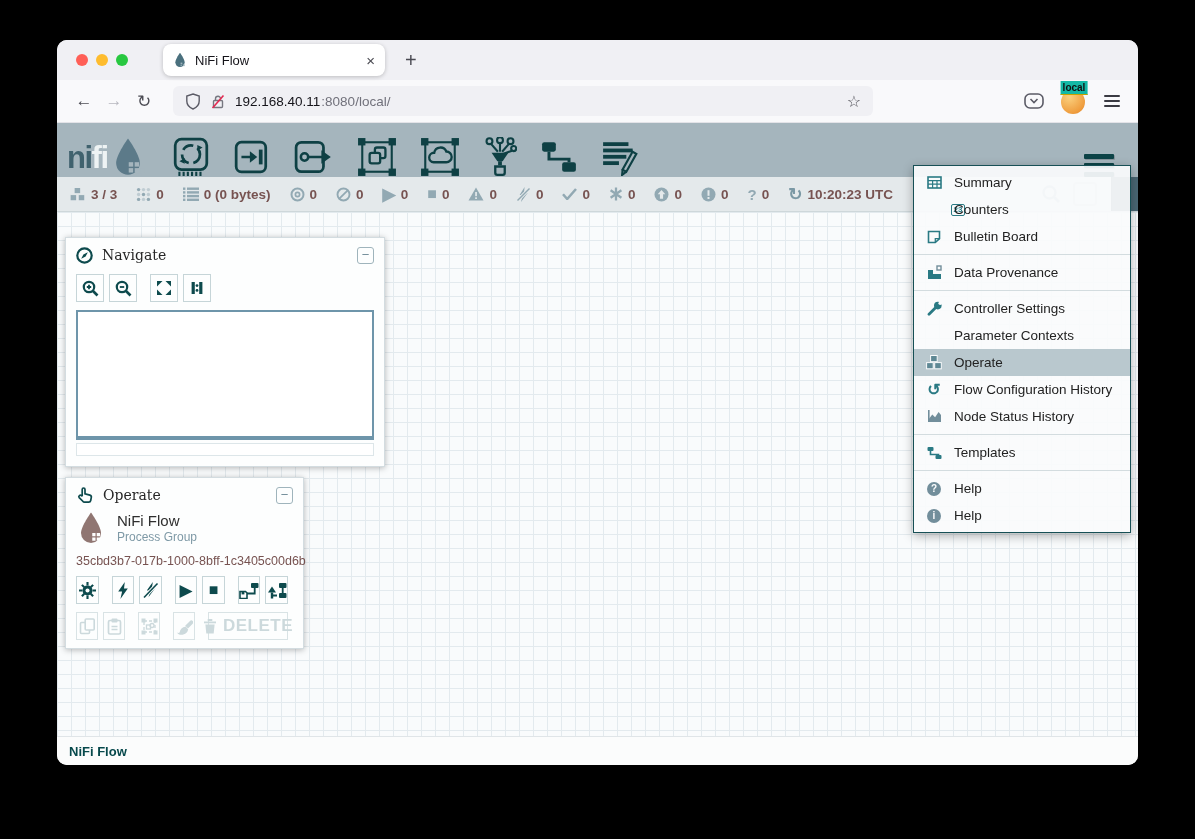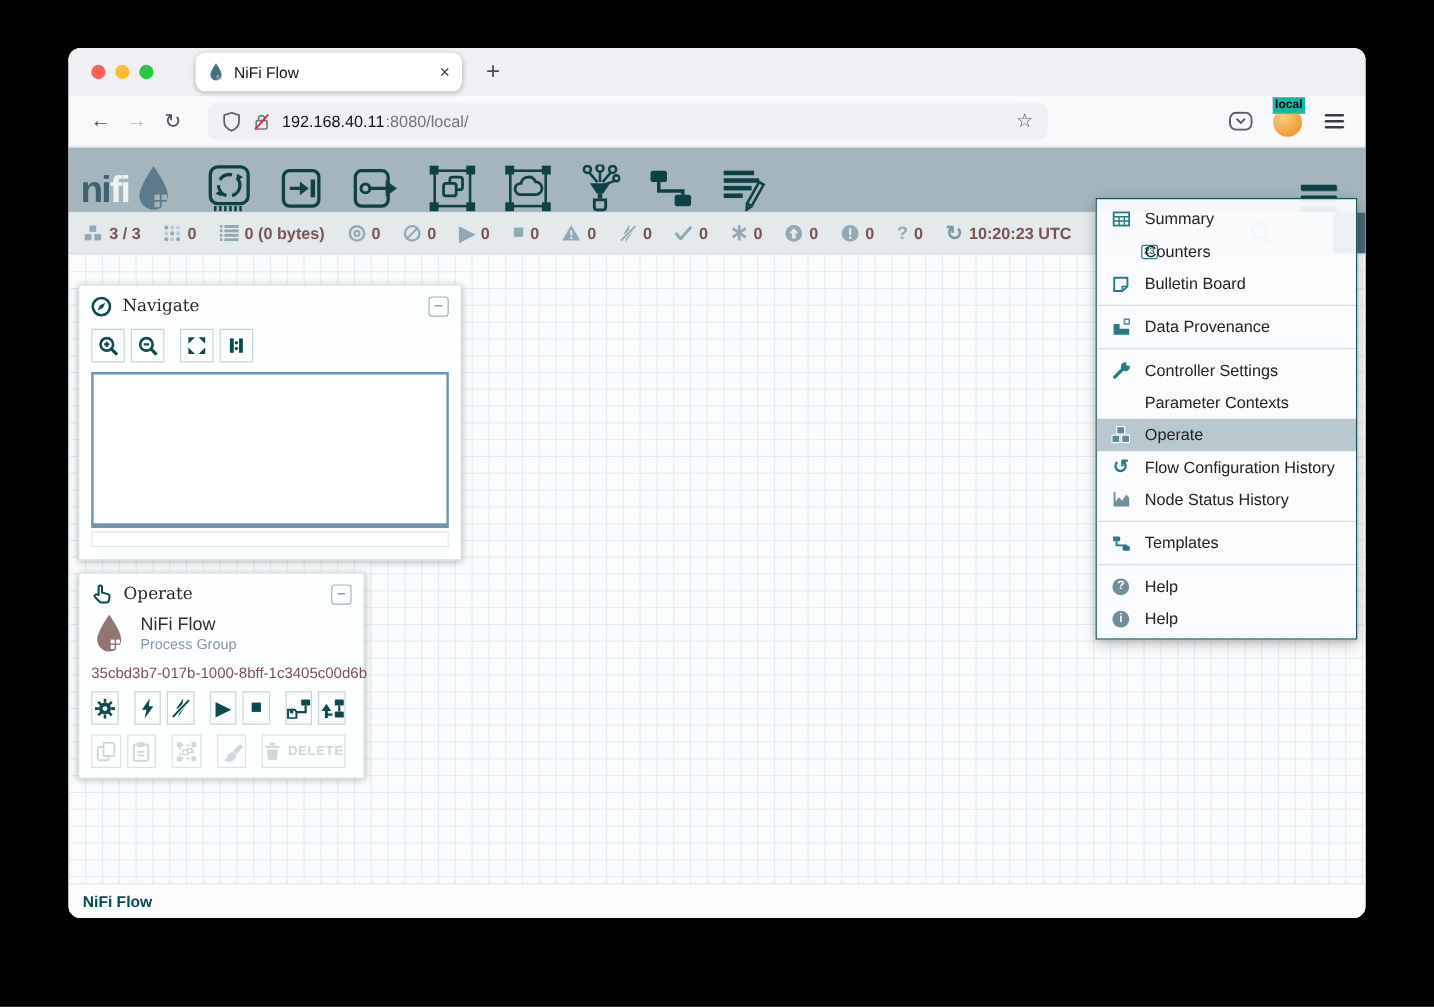--- a/index.html
+++ b/index.html
@@ -91,21 +91,21 @@
   .birdseye{margin-top:8px;height:130px;border:2px solid #6e95aa;border-bottom-width:4px;background:#fff;box-sizing:border-box;}
   .birdseye-strip{margin-top:3px;height:13px;border:1px solid #dde6e9;background:#fff;box-sizing:border-box;}
 
   .op-component{display:flex;margin-top:3px;gap:11px;align-items:center;}
   .op-texts{display:flex;flex-direction:column;gap:1px;}
   .op-name{font-size:15px;color:#2f2f2f;}
   .op-type{font-size:12px;color:#7e99a6;}
   .op-id{font-size:12.5px;color:#775351;margin-top:7px;white-space:nowrap;}
   .row2 .tool-btn{color:#ccd9dc;border-color:#d9e3e5;}
   .delete-btn{width:80px;display:flex;gap:6px;align-items:center;justify-content:center;
-      font-size:11px;letter-spacing:.5px;color:#c9d6d9;font-weight:bold;}
+      font-size:17px;letter-spacing:.5px;color:#c9d6d9;font-weight:bold;}
 
   
   .breadcrumb{flex:0 0 28px;background:#fbfcfc;border-top:1px solid #e0e5e8;display:flex;align-items:center;
       padding-left:12px;font-size:13px;font-weight:bold;color:#07494c;position:relative;z-index:3;}
 
   
   .gmenu{position:absolute;left:856px;top:125px;width:218px;background:rgba(250,251,252,.93);
       border:1px solid #175056;box-shadow:0 3px 10px rgba(0,0,0,.3);z-index:20;padding:3px 0;box-sizing:border-box;}
   .menu-item{height:27px;display:flex;align-items:center;padding:0 10px;gap:10px;font-size:13.5px;color:#222;}
   .menu-item.hl{background:#b9c8ce;}

